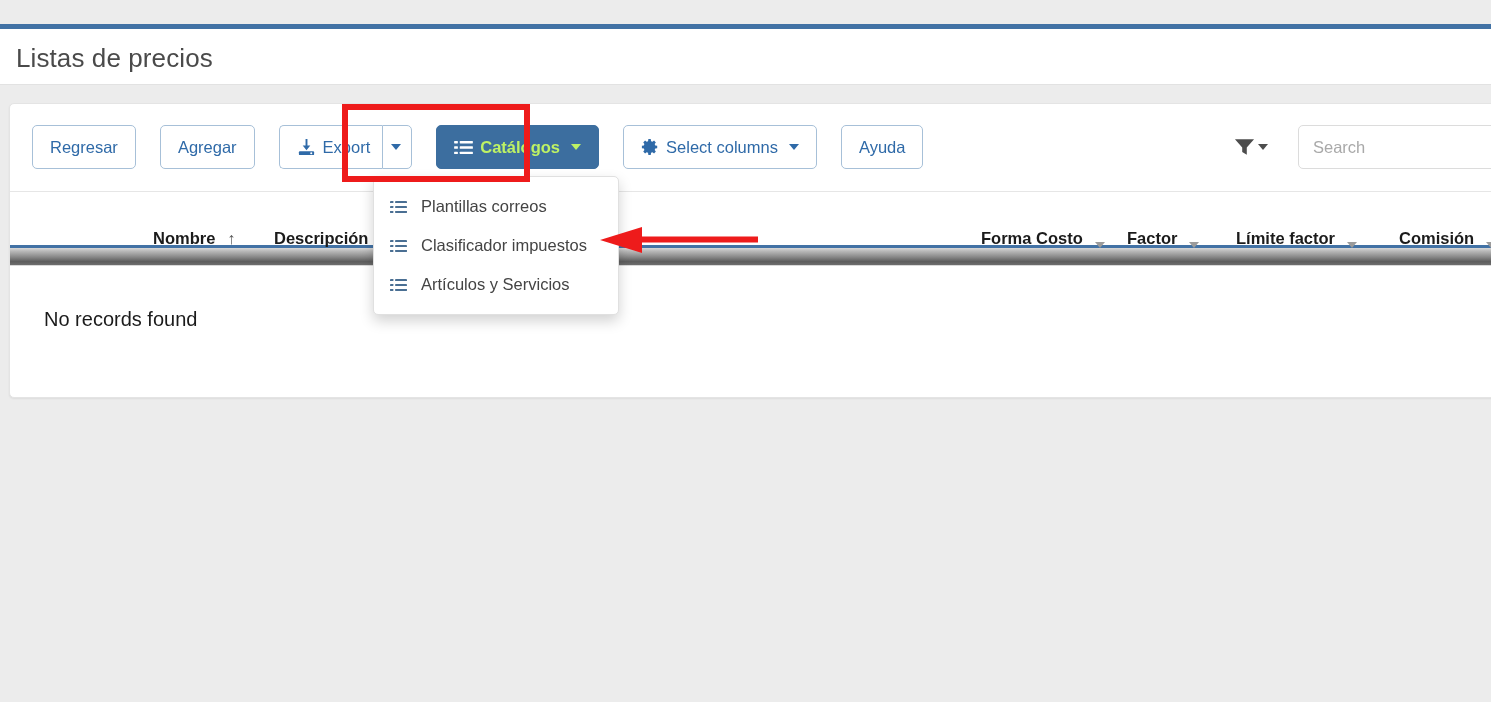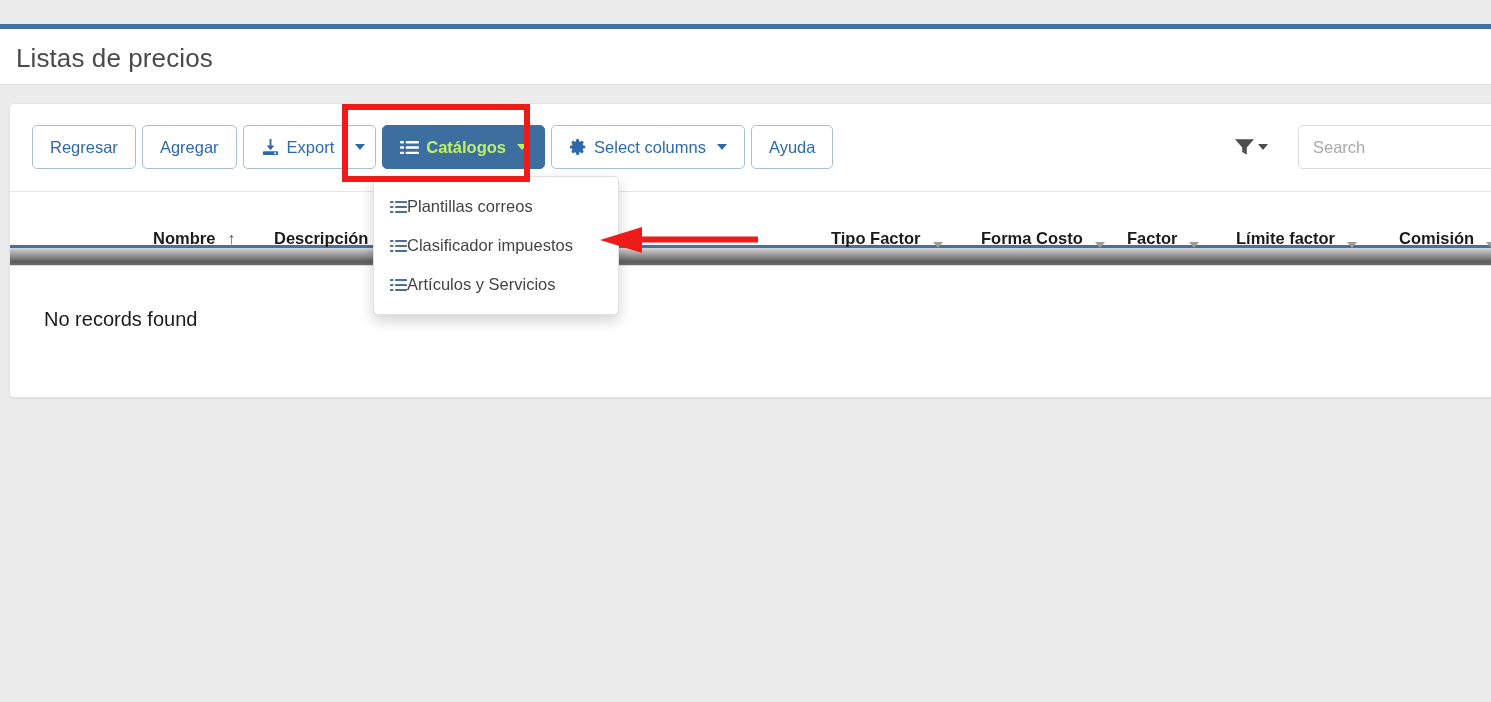--- a/index.html
+++ b/index.html
@@ -39,21 +39,21 @@
     border: 1px solid #e4e4e4;
     border-radius: 5px;
     box-shadow: 0 1px 2px rgba(0,0,0,.07);
   }
 
   
   .toolbar {
     position: absolute; left: 0; top: 0; width: 100%; height: 88px;
     border-bottom: 1px solid #e6e6e6;
   }
-  .btn-group { position: absolute; left: 22px; top: 21px; display: flex; gap: 6px; align-items: flex-end; }
+  .btn-group { position: absolute; left: 22px; top: 21px; display: flex; gap: 24px; align-items: flex-end; }
 
   .btn {
     display: inline-flex; align-items: center; justify-content: center;
     gap: 7px;
     height: 44px;
     padding: 0 17px;
     border: 1px solid #a7c0d8;
     border-radius: 5px;
     background: #ffffff;
     color: #2f6aa8;
@@ -153,21 +153,21 @@
     position: absolute; left: 373px; top: 152px;
     width: 246px;
     background: #ffffff;
     border: 1px solid #e0e0e0;
     border-radius: 5px;
     box-shadow: 0 6px 14px rgba(0,0,0,.18);
     padding: 10px 0;
     z-index: 40;
   }
   .dd-item {
-    display: flex; align-items: center; gap: 0;
+    display: flex; align-items: center; gap: 14px;
     padding: 10px 16px;
     font-size: 16.5px;
     color: #444;
     cursor: pointer;
     white-space: nowrap;
   }
 
   
   .red-rect {
     position: absolute;
@@ -275,24 +275,20 @@
         <div class="th" style="left:143px">
           <span>Nombre</span>
           <span class="sort-asc">↑</span>
         </div>
 
         <div class="th" style="left:264px">
           <span>Descripción</span>
         </div>
 
 
-        <div class="th" style="left:821px">
-          <span>Tipo Factor</span>
-          <span class="th-caret"></span>
-        </div>
 
         <div class="th" style="left:971px">
           <span>Forma Costo</span>
           <span class="th-caret"></span>
         </div>
 
         <div class="th" style="left:1117px">
           <span>Factor</span>
           <span class="th-caret"></span>
         </div>

